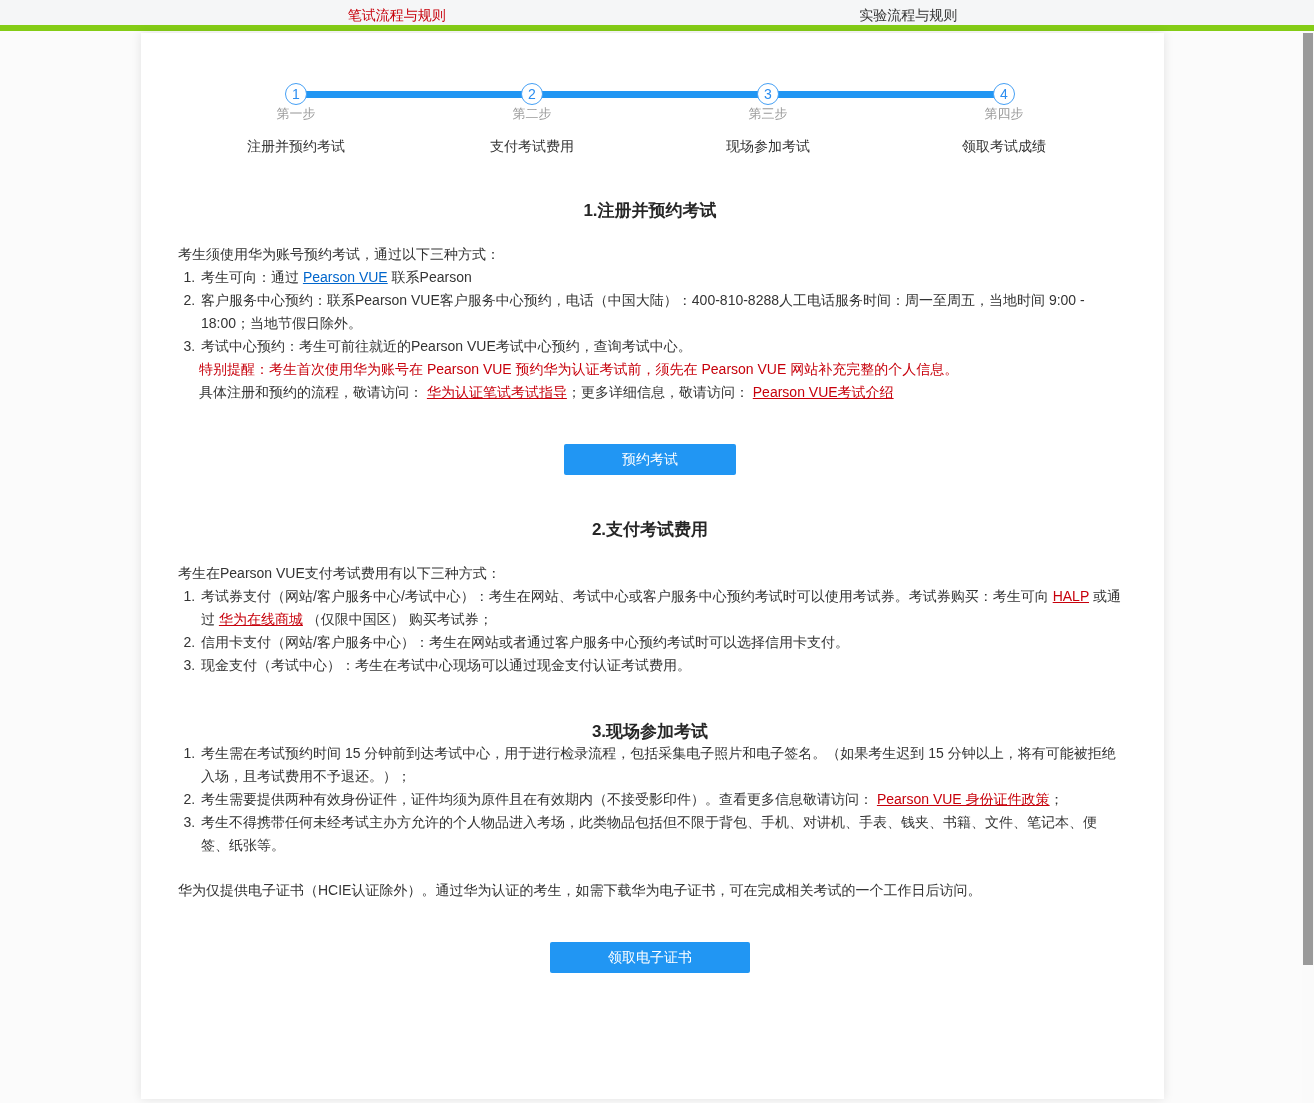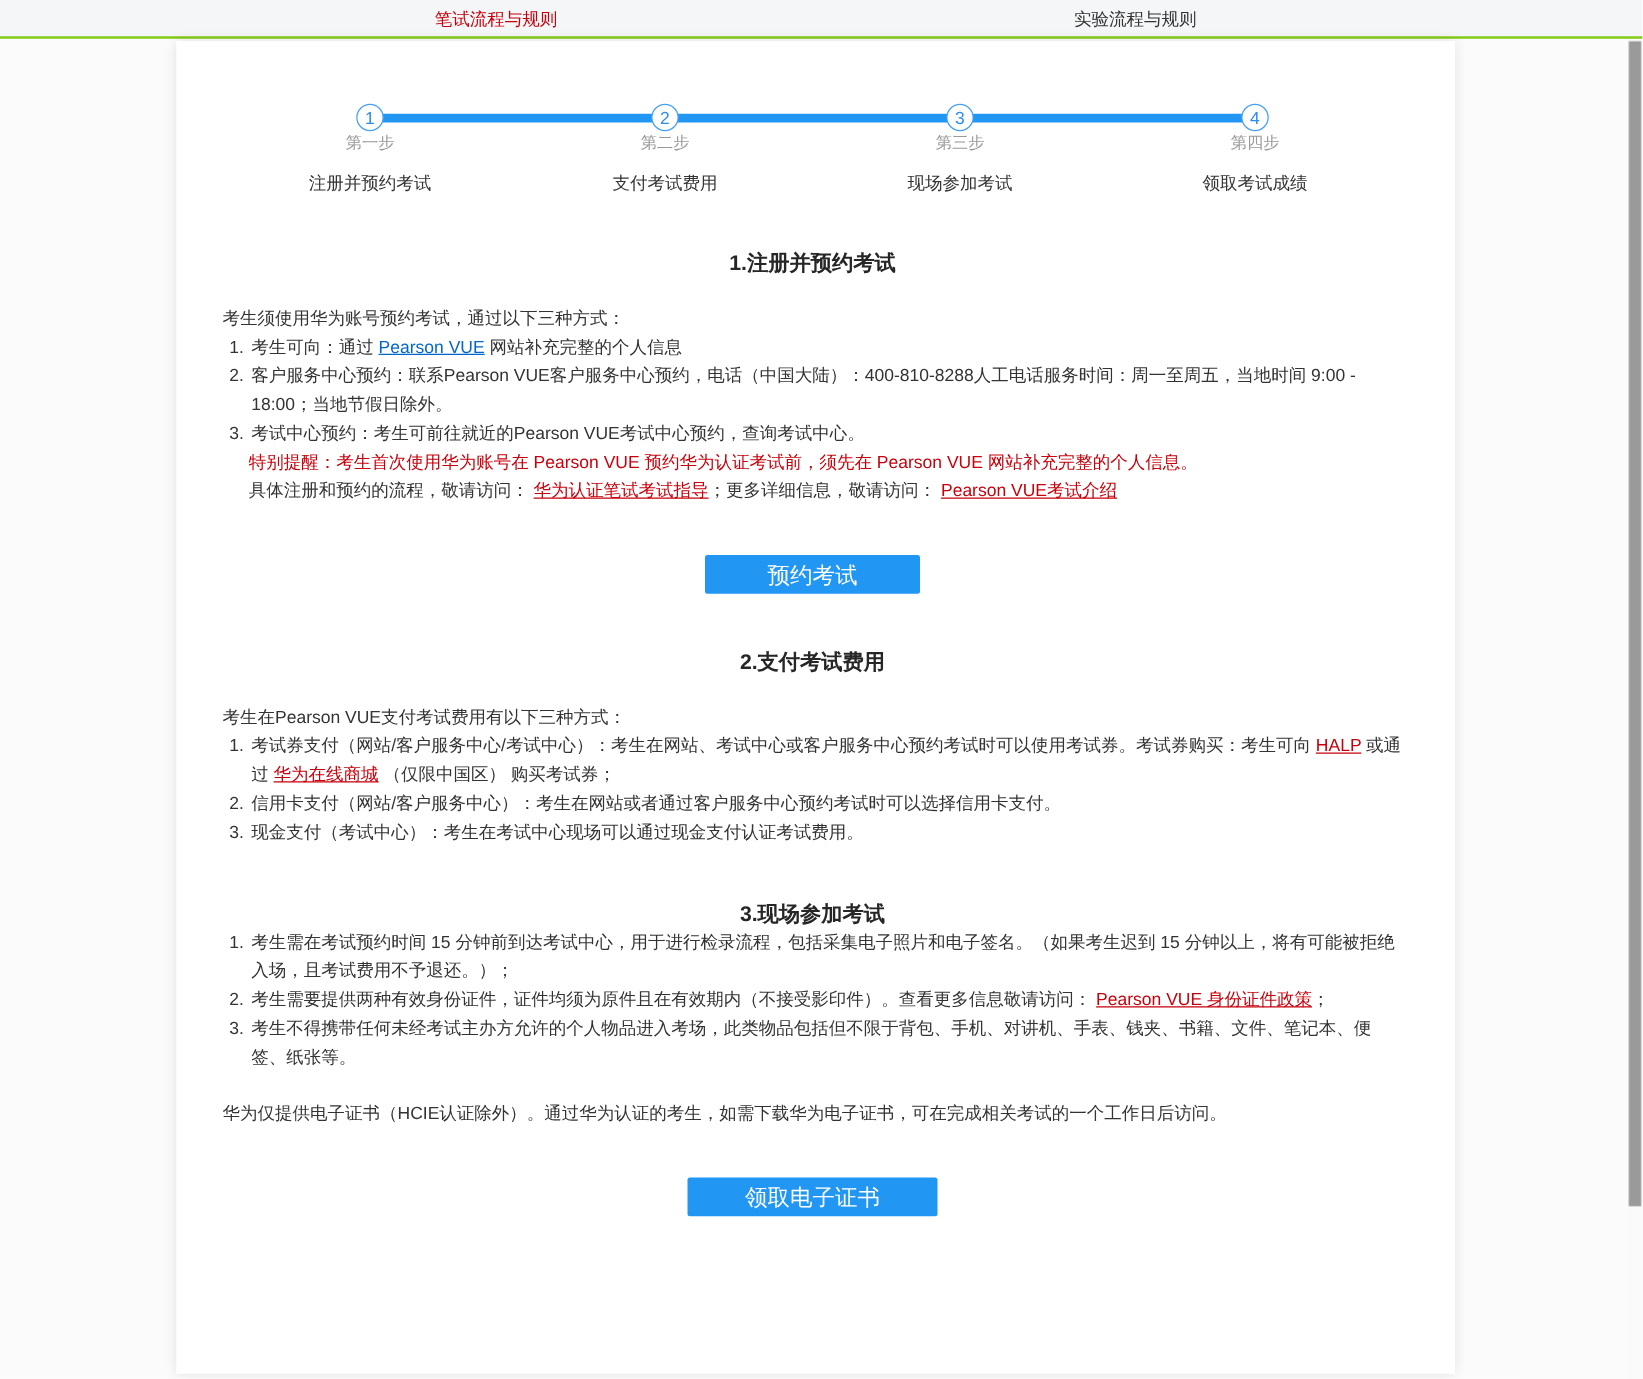--- a/index.html
+++ b/index.html
@@ -6,21 +6,21 @@
   html,body { margin:0; padding:0; }
   body {
     width:1314px; height:1103px; overflow:hidden;
     background:#fbfbfb;
     font-family:"Liberation Sans","DejaVu Sans",sans-serif;
     color:#333;
   }
   
   .topbar {
     width:100%; height:31px; background:#f5f6f7;
-    border-bottom:2px solid #84cc16;
+    border-bottom:6px solid #84cc16;
   }
   .topbar-inner {
     width:1023px; margin-left:141px; height:30px; display:flex;
   }
   .top-tab {
     flex:1; text-align:center; line-height:30px; font-size:14px;
     color:#333; cursor:pointer;
   }
   .top-tab.active { color:#c7000b; }
   
@@ -49,21 +49,21 @@
   .sec h2 { margin:44px 0 0; font-size:17px; line-height:21px; color:#262626; font-weight:bold;text-align:center; }
   .sec .intro { margin:22px 0 0; font-size:14px; line-height:23px; color:#333; }
   .sec ol { margin:0; padding:0 0 0 21px; }
   .sec ol li { font-size:14px; line-height:23px; color:#333; padding-left:2px; }
   .sec .note { margin:0 0 0 21px; font-size:14px; line-height:23px; color:#333; }
   .txt-red { color:#c7000b; }
   .lnk-blue { color:#0066cc; text-decoration:underline; cursor:pointer; }
   .lnk-red  { color:#c7000b; text-decoration:underline; cursor:pointer; }
   .btn {
     display:block; margin:40px auto 0; height:31px; border:none;
-    background:#2196f3; color:#ffffff; font-size:18px; cursor:pointer;
+    background:#2196f3; color:#ffffff; font-size:14px; cursor:pointer;
     border-radius:2px; font-family:inherit;
   }
   .btn-book { width:172px; }
   .btn-cert { width:200px; }
   
   .scrollbar {
     position:fixed; top:31px; right:0; width:12px; height:1072px;
     background:#fafafa;
   }
   .scrollbar-thumb {
@@ -114,21 +114,21 @@
         <div class="step-label">第四步</div>
         <div class="step-title">领取考试成绩</div>
       </div>
     </div>
   </div>
 
   <div class="sec">
     <h2>1.注册并预约考试</h2>
     <p class="intro">考生须使用华为账号预约考试，通过以下三种方式：</p>
     <ol>
-      <li><span>考生可向：通过 </span><a href="javascript:void(0)" class="lnk-blue">Pearson VUE</a><span> 网站补充完整的个人信息</span></li>
+      <li><span>考生可向：通过 </span><a href="javascript:void(0)" class="lnk-blue">Pearson VUE</a><span> 联系Pearson</span></li>
       <li><span>客户服务中心预约：联系Pearson VUE客户服务中心预约，电话（中国大陆）：400-810-8288人工电话服务时间：周一至周五，当地时间 9:00 - 18:00；当地节假日除外。</span></li>
       <li><span>考试中心预约：考生可前往就近的Pearson VUE考试中心预约，查询考试中心。</span></li>
     </ol>
     <div class="note"><span class="txt-red">特别提醒：考生首次使用华为账号在 Pearson VUE 预约华为认证考试前，须先在 Pearson VUE 网站补充完整的个人信息。</span></div>
     <div class="note"><span>具体注册和预约的流程，敬请访问： </span><a href="javascript:void(0)" class="lnk-red">华为认证笔试考试指导</a><span>；更多详细信息，敬请访问： </span><a href="javascript:void(0)" class="lnk-red">Pearson VUE考试介绍</a></div>
     <button class="btn btn-book">预约考试</button>
   </div>
 
   <div class="sec">
     <h2>2.支付考试费用</h2>

